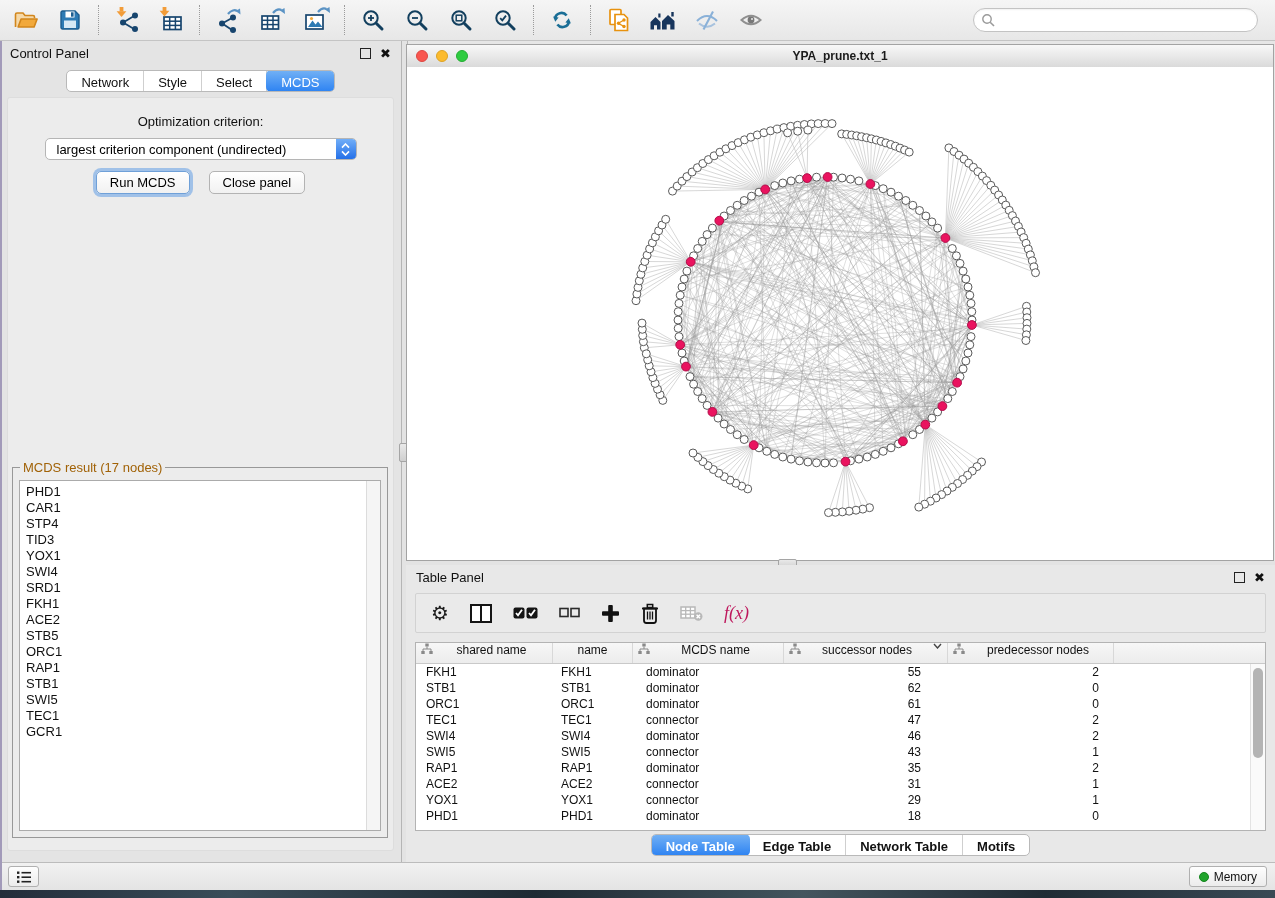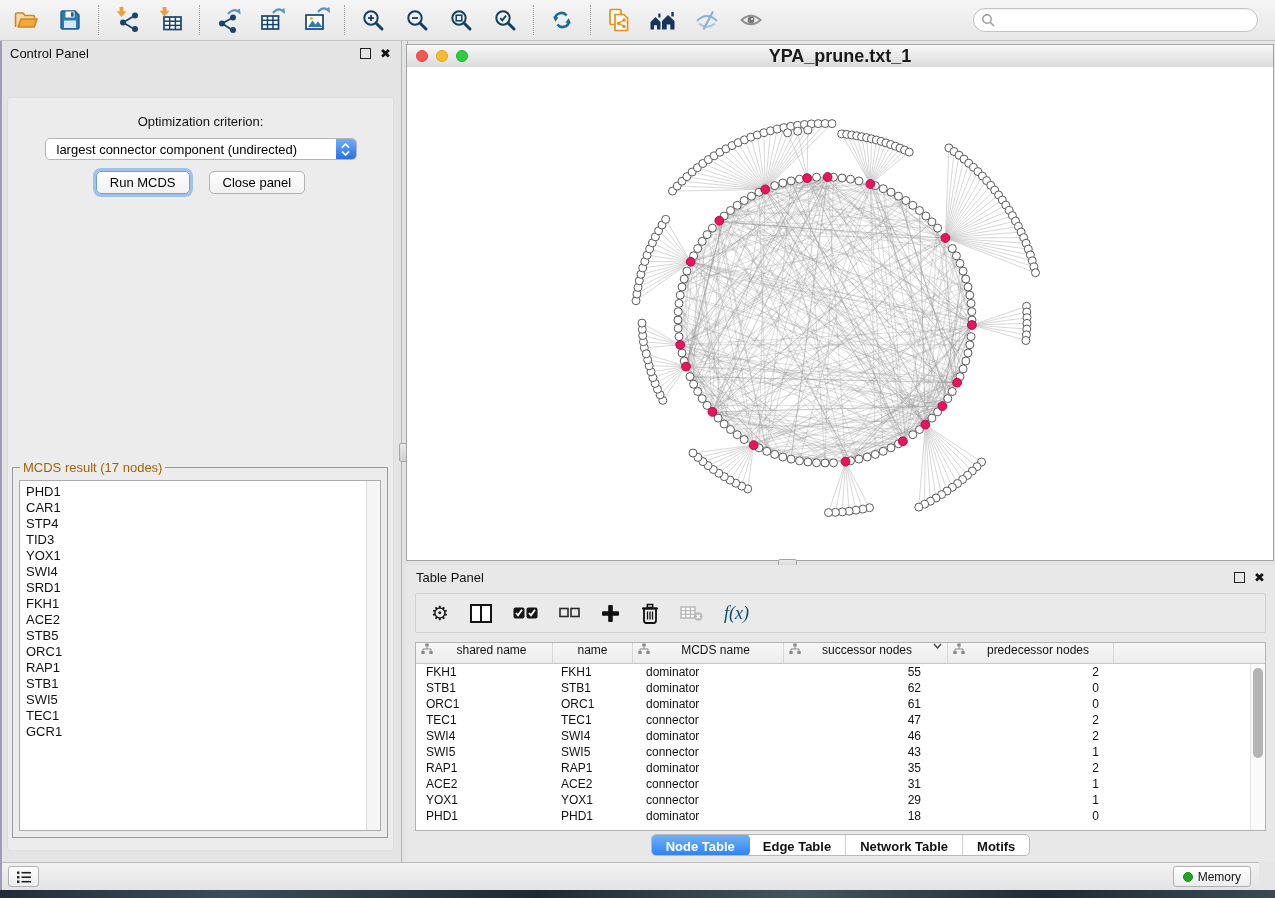--- a/index.html
+++ b/index.html
@@ -51,55 +51,55 @@
   
   #v-splitter{position:absolute;left:401px;top:41px;width:5px;bottom:28px;background:#e3e3e3;border-left:1px solid #b5b5b5;border-right:1px solid #b5b5b5;cursor:col-resize;}
   #v-splitter .handle{position:absolute;top:402px;left:-3px;width:9px;height:17px;background:linear-gradient(#e9e9e9,#cfcfcf);border:1px solid #a5a5a5;border-radius:2px;}
   #h-splitter{position:absolute;left:0;right:0;top:520px;height:4px;background:#e3e3e3;cursor:row-resize;}
   #h-splitter .handle{position:absolute;left:372px;top:-2px;width:17px;height:8px;background:linear-gradient(#e9e9e9,#cfcfcf);border:1px solid #a5a5a5;border-radius:2px;}
 
   
   #right{position:absolute;left:406px;top:41px;right:0;bottom:28px;}
   #network-window{position:absolute;left:0;top:3px;right:1px;height:517px;border:1px solid #a3a3a3;box-sizing:border-box;background:#fff;}
   #net-titlebar{height:22px;background:linear-gradient(#f8f8f8,#dadada);border-bottom:1px solid #b2b2b2;position:relative;
-    display:flex;align-items:center;justify-content:center;font-size:18px;font-weight:bold;color:#1a1a1a;}
+    display:flex;align-items:center;justify-content:center;font-size:12px;font-weight:bold;color:#1a1a1a;}
   #net-lights{position:absolute;left:9px;top:5px;display:flex;gap:8px;}
   .light{width:12px;height:12px;border-radius:50%;box-sizing:border-box;}
   #light-red{background:#f9564f;border:1px solid #dd4742;}
   #light-yellow{background:#fcbb2d;border:1px solid #dda324;}
   #light-green{background:#2ecc40;border:1px solid #24ad33;}
   #net-canvas{position:absolute;left:0;right:0;top:22px;bottom:0;background:#fff;overflow:hidden;}
 
   
   #table-panel{position:absolute;left:0;right:0;top:524px;bottom:0;background:#e8e8e8;}
   #tp-toolbar{position:absolute;left:9px;right:9px;top:28px;height:38px;background:#eaeaea;border:1px solid #d2d2d2;
     border-radius:2px;display:flex;align-items:center;gap:21px;padding-left:15px;}
   .tpi{background:none;border:0;padding:0;display:flex;align-items:center;justify-content:center;cursor:pointer;height:26px;}
   #gear-btn{font-size:20px;color:#1a1a1a;font-family:"DejaVu Sans",sans-serif;line-height:1;}
-  #fx-btn{font-family:"Liberation Serif",serif;font-style:italic;font-size:18px;color:#0c4a6e;}
+  #fx-btn{font-family:"Liberation Serif",serif;font-style:italic;font-size:18px;color:#be185d;}
   #table-wrap{position:absolute;left:9px;right:9px;top:77px;bottom:31px;background:#fff;border:1px solid #b3b3b3;box-sizing:border-box;}
   #thead{display:flex;height:20px;background:linear-gradient(#f7f7f7,#ececec);border-bottom:1px solid #c9c9c9;font-size:12px;color:#111;}
   .th{display:flex;gap:3px;border-right:1px solid #d8d8d8;padding:0 5px;box-sizing:border-box;}
   .th .lbl{flex:1;text-align:center;}
   .h0{width:137px;}.h1{width:80px;}.h2{width:151px;}.h3{width:164px;}.h4{width:166px;}
   .th.filler{flex:1;border-right:0;}
   #tbody{position:absolute;left:0;right:14px;top:21px;bottom:0;overflow:hidden;}
   .trow{display:flex;height:16px;font-size:12px;color:#111;align-items:center;}
   .cell{box-sizing:border-box;display:block;white-space:nowrap;overflow:hidden;}
   .c0{width:137px;padding-left:10px;}
   .c1{width:80px;padding-left:8px;}
   .c2{width:151px;padding-left:13px;}
   .c3{width:164px;padding-right:27px;text-align:right;}
   .c4{width:166px;padding-right:15px;text-align:right;}
   #vlane{position:absolute;right:0;top:21px;bottom:0;width:14px;background:#fafafa;border-left:1px solid #e3e3e3;}
   #vthumb{position:absolute;left:2px;right:2px;top:4px;height:90px;background:#b4b4b4;border-radius:6px;}
   #tp-tabs-row{position:absolute;left:0;right:0;bottom:6px;display:flex;justify-content:center;font-weight:bold;}
 
   
-  #status-bar{position:absolute;left:0;right:16px;bottom:0;height:28px;background:linear-gradient(#f1f1f1,#e4e4e4);
+  #status-bar{position:absolute;left:0;right:0;bottom:0;height:28px;background:linear-gradient(#f1f1f1,#e4e4e4);
     border-top:1px solid #bcbcbc;display:flex;align-items:center;padding:0 8px;box-sizing:border-box;}
   #list-btn{width:31px;height:21px;border:1px solid #b0b0b0;border-radius:3px;background:linear-gradient(#fefefe,#ececec);
     display:flex;align-items:center;justify-content:center;padding:0;cursor:pointer;}
   #memory-btn{margin-left:auto;height:21px;border:1px solid #b0b0b0;border-radius:3px;background:linear-gradient(#fefefe,#ececec);
     display:flex;align-items:center;gap:5px;padding:0 9px;font-size:12px;color:#111;cursor:pointer;font-family:"Liberation Sans",sans-serif;}
   #memory-dot{width:10px;height:10px;border-radius:50%;background:#1fa32b;border:1px solid #15851f;box-sizing:border-box;}
 </style>
 </head>
 <body>
 
@@ -278,24 +278,32 @@
   <div id="edge-strip"></div>
 
   <div id="control-panel">
     <div class="panel-head">
       <span>Control Panel</span>
       <span class="win-btns">
         <span class="float-btn"></span>
         <span class="close-btn">✖</span>
       </span>
     </div>
+    <div id="cp-tabs-row">
+      <div class="seg">
+        <div class="tab">Network</div>
+        <div class="tab">Style</div>
+        <div class="tab">Select</div>
+        <div class="tab sel">MCDS</div>
+      </div>
+    </div>
     <div id="cp-body">
       <div id="opt-label">Optimization criterion:</div>
       <div id="criterion-select">
-        <span>largest connector component (undirected)</span>
+        <span>largest criterion component (undirected)</span>
         <span class="stepper">
           <svg width="9" height="13" viewBox="0 0 9 13">
               <polyline points="1,4.6 4.5,1 8,4.6" fill="none" stroke="#fff" stroke-width="1.6"></polyline>
               <polyline points="1,8.4 4.5,12 8,8.4" fill="none" stroke="#fff" stroke-width="1.6"></polyline>
             </svg>
         </span>
       </div>
       <div class="btnrow">
         <button class="pbtn focused">Run MCDS</button>
         <button class="pbtn">Close panel</button>

